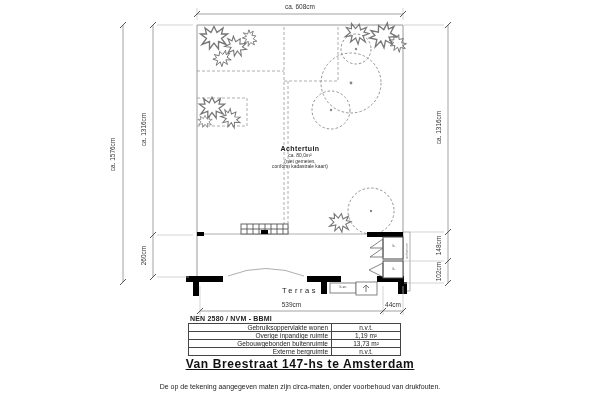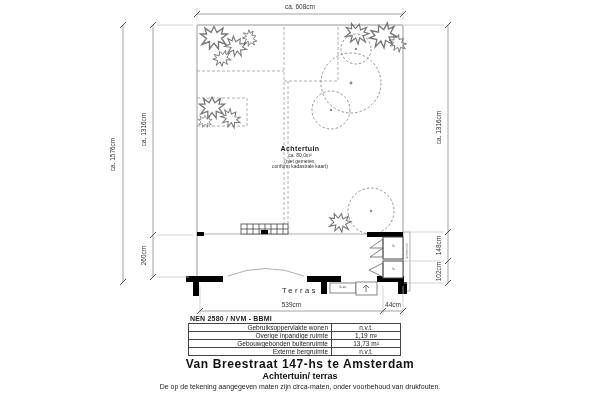--- a/index.html
+++ b/index.html
@@ -17,21 +17,21 @@
   .tiny{font-size:6px;transform:scale(.68);transform-origin:center;color:#444;}
   .side-note{width:50px;text-align:center;font-size:6px;color:#777;
              transform:rotate(-90deg) scale(.62);transform-origin:center;}
   .nen-wrap{left:188px;top:315px;width:213px;}
   .nen-header{font-size:7px;font-weight:700;color:#222;margin:0 0 1px 2px;letter-spacing:.2px;}
   table.nen{border-collapse:collapse;width:213px;}
   table.nen td{border:1px solid #444;font-size:6.5px;padding:0 3px;height:7px;line-height:7px;color:#222;}
   td.lbl{text-align:right;}
   td.val{text-align:center;width:62px;}
   .title{left:0;top:357px;width:600px;text-align:center;font-size:12px;font-weight:700;
-         letter-spacing:.6px;color:#111;}
+         letter-spacing:.6px;color:#111;text-decoration:underline;}
   .subtitle{left:0;top:371px;width:600px;text-align:center;font-size:9px;font-weight:700;color:#111;}
   .disclaimer{left:0;top:383px;width:600px;text-align:center;font-size:7px;color:#222;}
 </style>
 </head>
 <body>
 
 <div class="sheet">
 
   <svg width="600" height="400" viewBox="0 0 600 400">
     <defs>
@@ -174,16 +174,15 @@
       </tr>
       <tr>
         <td class="lbl">Externe bergruimte</td>
         <td class="val">n.v.t.</td>
       </tr>
     </tbody>
       </table>
   </div>
 
   <div class="abs title">Van Breestraat 147-hs te Amsterdam</div>
-  <div class="abs subtitle">Achtertuin/ terras</div>
   <div class="abs disclaimer">De op de tekening aangegeven maten zijn circa-maten, onder voorbehoud van drukfouten.</div>
 
 </div>
 
 </body></html>

